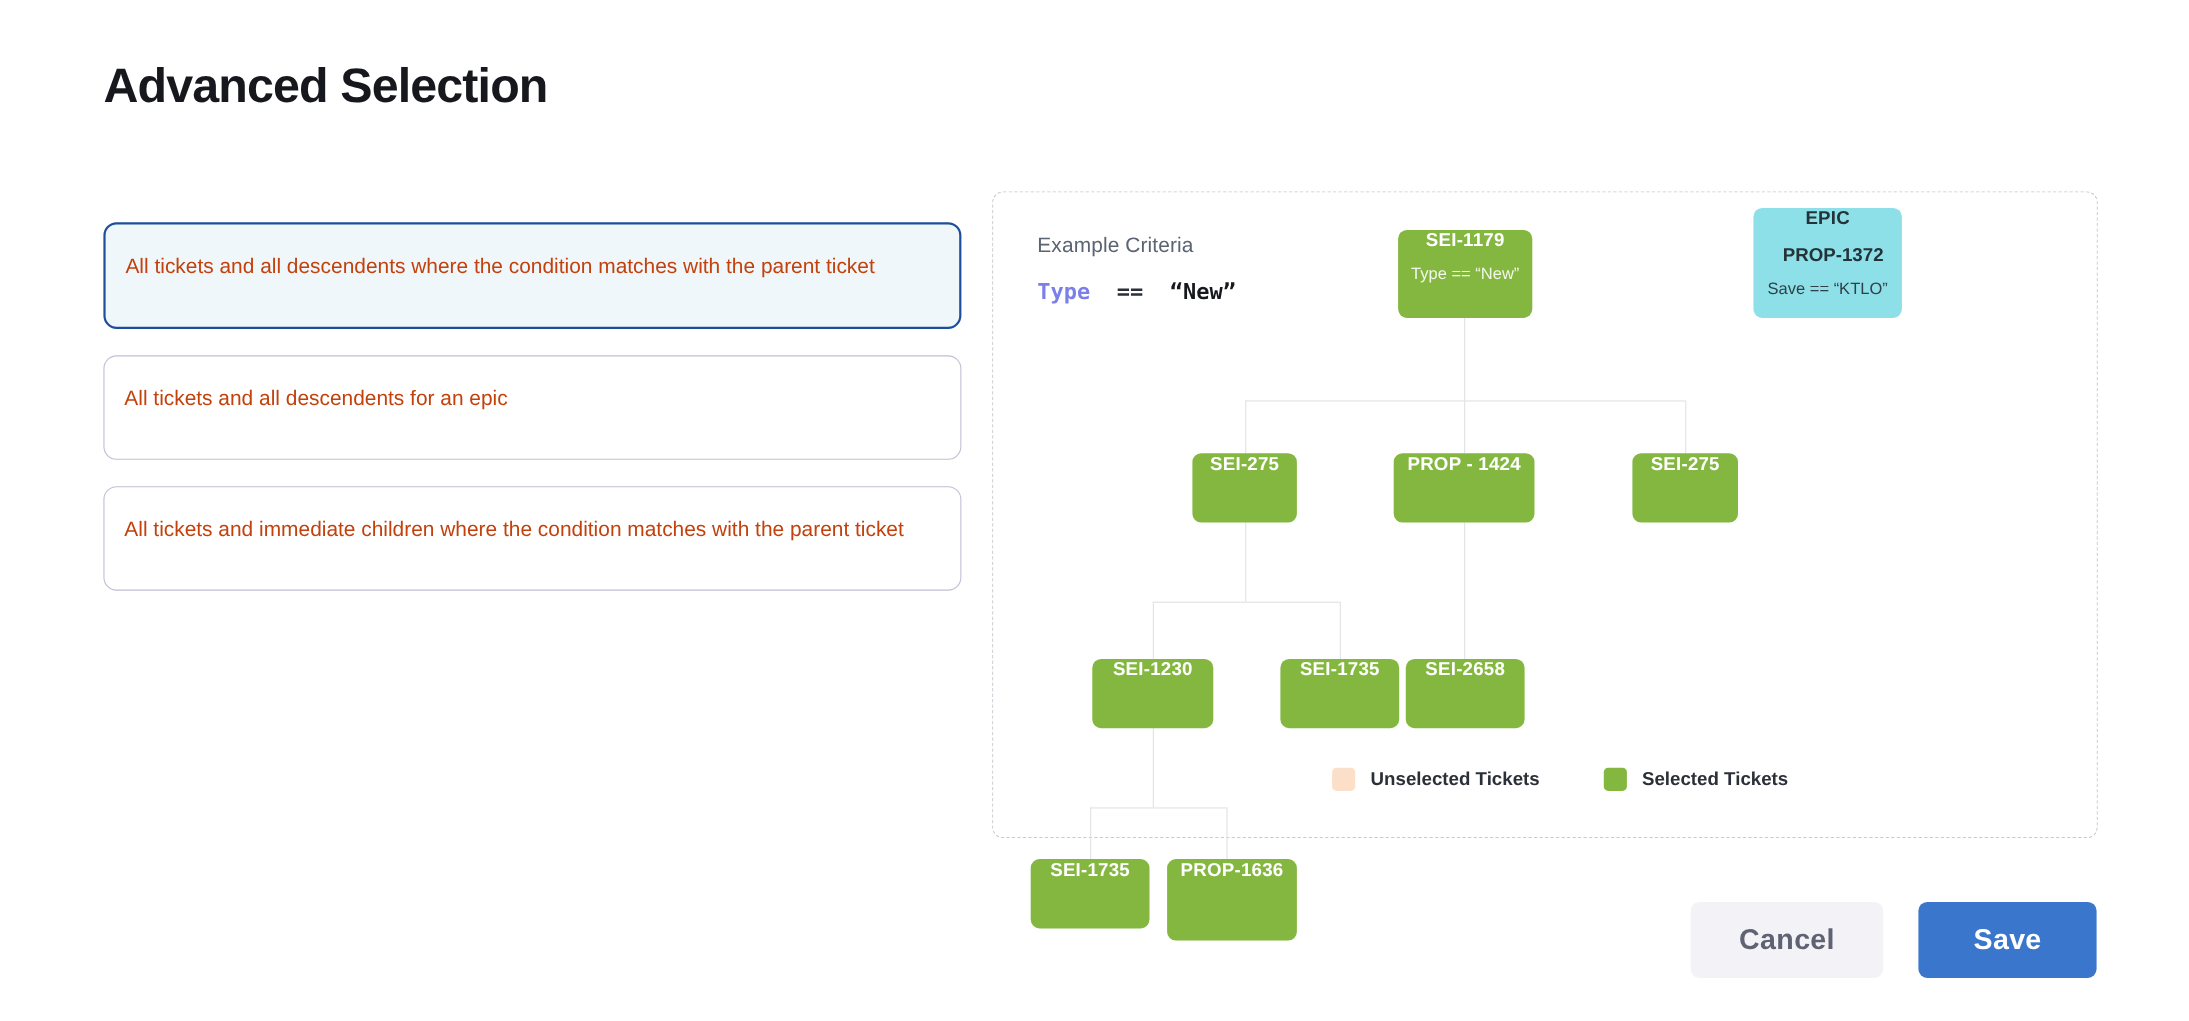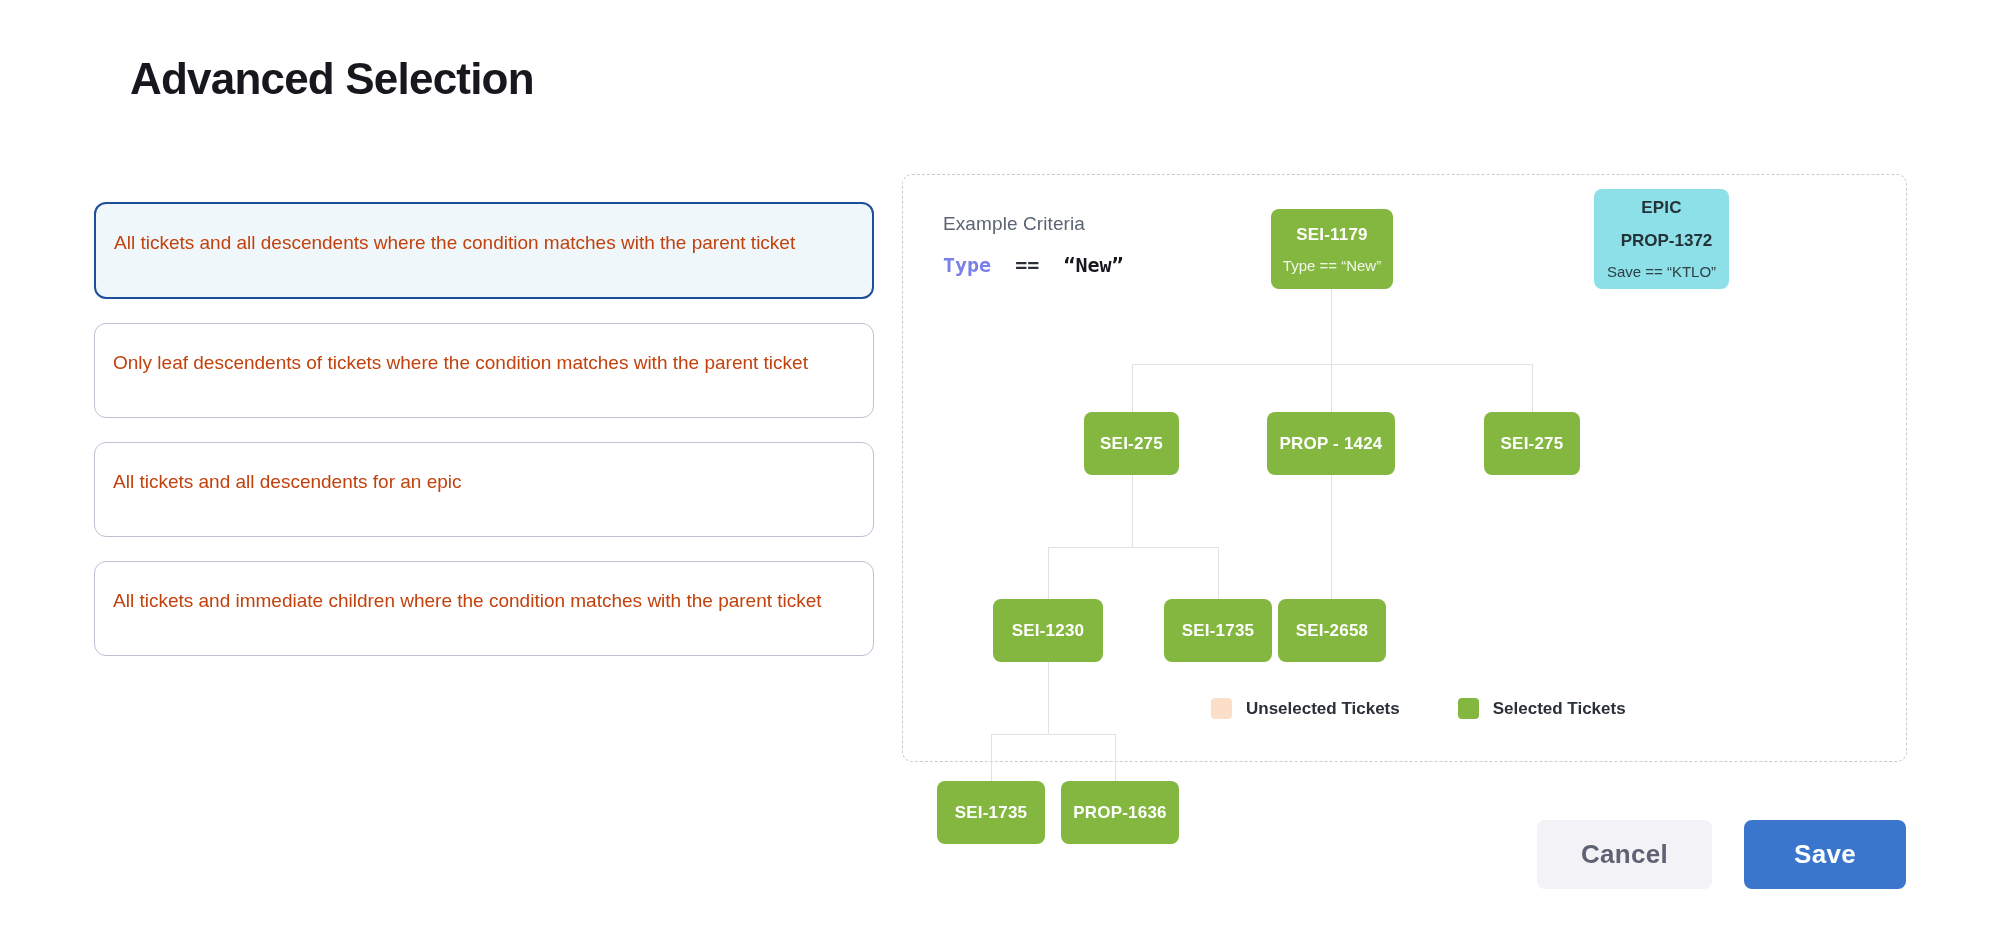--- a/index.html
+++ b/index.html
@@ -19,21 +19,20 @@
   
   .page-title {
     position: absolute;
     left: 94px;
     top: 55px;
     font-size: 44px;
     font-weight: bold;
     letter-spacing: -0.8px;
     color: #16181d;
     line-height: 1.1;
-    margin-left: 36px;
   }
 
   
   .options {
     position: absolute;
     left: 94px;
     top: 202px;
     width: 780px;
     display: flex;
     flex-direction: column;
@@ -96,21 +95,21 @@
 
   
   .tree { position: absolute; inset: 0; }
   .node {
     position: absolute;
     border-radius: 8px;
     color: #ffffff;
     display: flex;
     flex-direction: column;
     align-items: center;
-    justify-content: center;
+    justify-content: flex-start;
     text-align: center;
     font-weight: bold;
     z-index: 2;
   }
   .node .nid { font-size: 17px; letter-spacing: .2px; }
   .node .ncond {
     font-size: 15px;
     font-weight: normal;
     margin-top: 12px;
     color: #f2f7ec;
@@ -178,23 +177,20 @@
 <body>
 
 <div class="page-title">Advanced Selection</div>
 
 <div class="options">
 
   <div class="option-card selected">
     <span class="option-text">All tickets and all descendents where the condition matches with the parent ticket</span>
   </div>
 
-  <div class="option-card">
-    <span class="option-text">Only leaf descendents of tickets where the condition matches with the parent ticket</span>
-  </div>
 
   <div class="option-card">
     <span class="option-text">All tickets and all descendents for an epic</span>
   </div>
 
   <div class="option-card">
     <span class="option-text">All tickets and immediate children where the condition matches with the parent ticket</span>
   </div>
 
 </div>
@@ -258,21 +254,21 @@
     </div>
 
     <div class="node green" style="left:375px; top:424px; width:108px; height:63px;">
       <span class="nid">SEI-2658</span>
     </div>
 
     <div class="node green" style="left:34px; top:606px; width:108px; height:63px;">
       <span class="nid">SEI-1735</span>
     </div>
 
-    <div class="node green" style="left:158px; top:606px; width:118px; height:63px;">
+    <div class="node green" style="left:158px; top:606px; width:118px; height:74px;">
       <span class="nid">PROP-1636</span>
     </div>
 
   </div>
 
   <div class="legend">
     <div class="legend-item">
       <span class="legend-swatch" style="background:#fbdfc8;"></span>
       <span class="legend-label">Unselected Tickets</span>
     </div>

